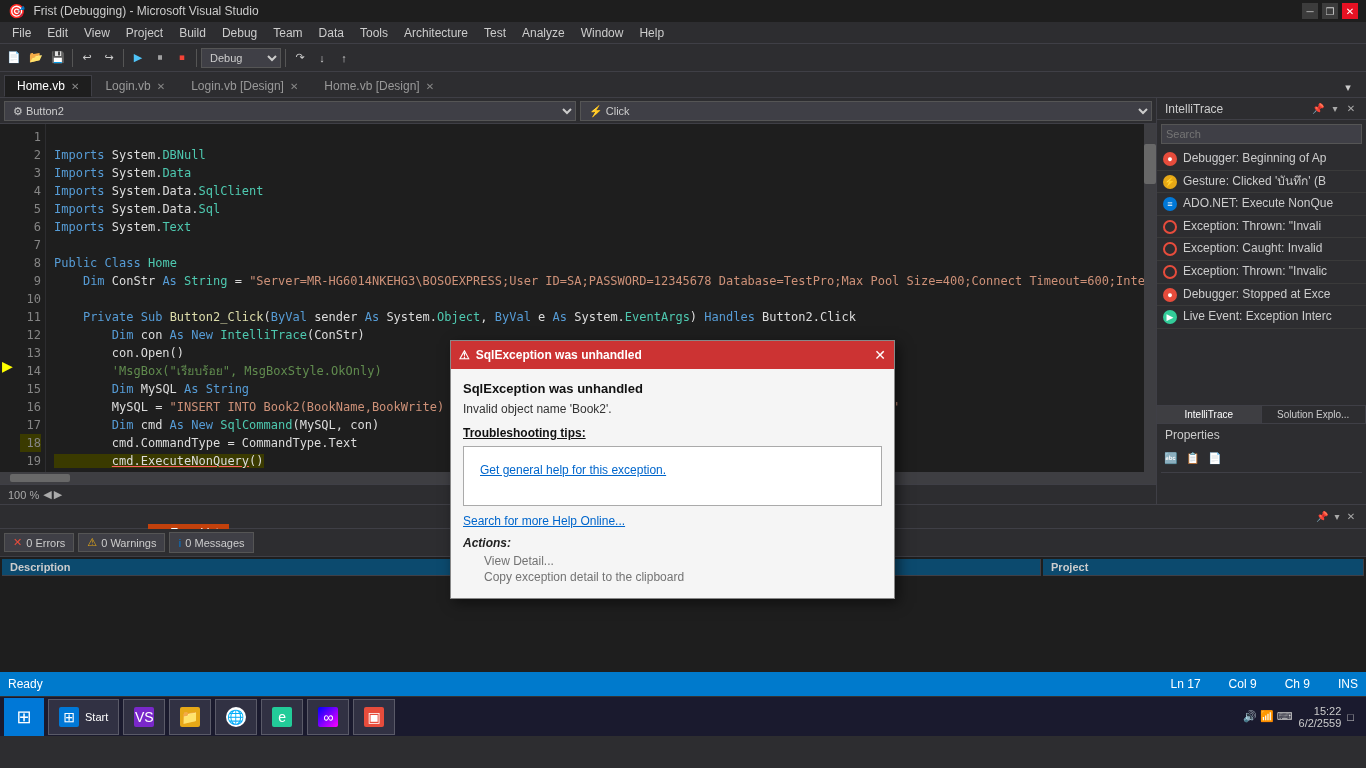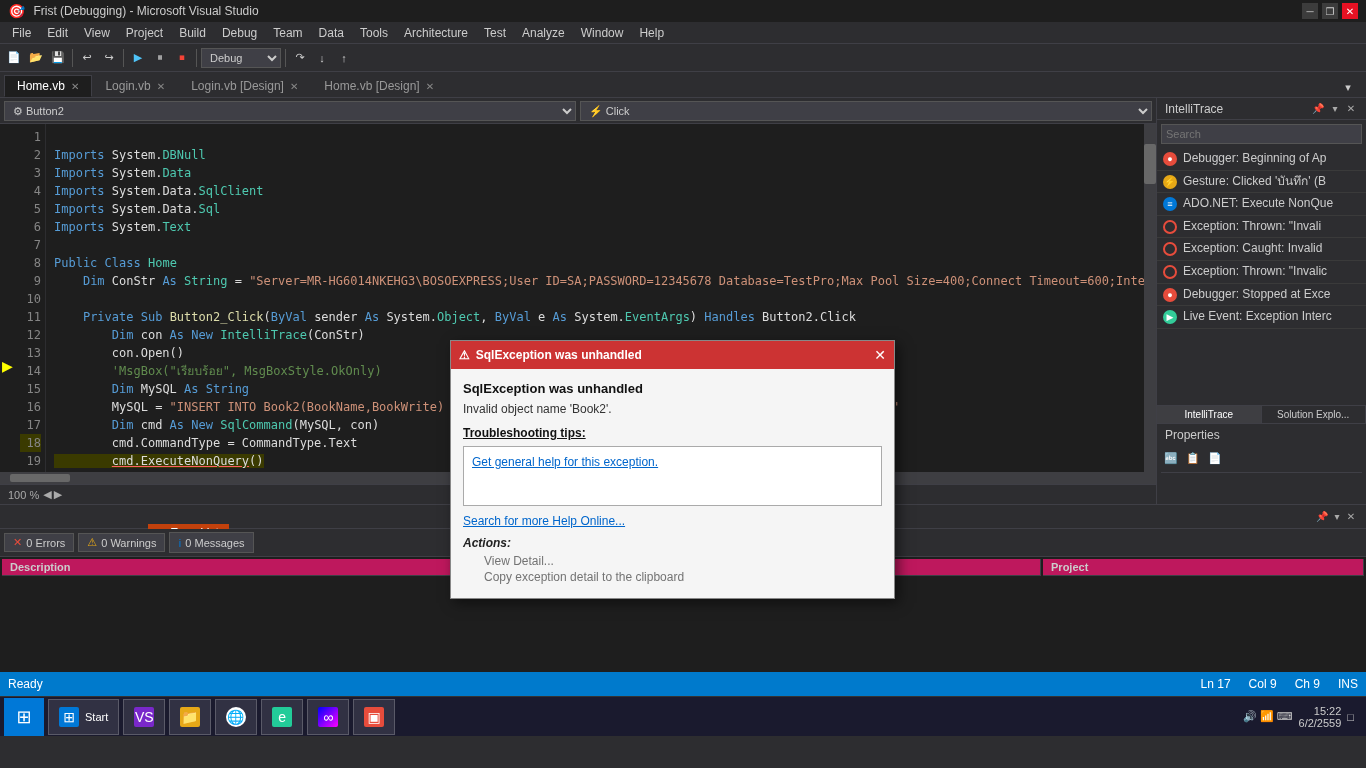--- a/index.html
+++ b/index.html
@@ -70,41 +70,41 @@
     .panel-tab.active { background: #3e3e42; color: white; }
 
     
     .status-bar { background: #007acc; height: 24px; display: flex; align-items: center; padding: 0 8px; color: white; font-size: 12px; gap: 20px; justify-content: space-between; }
     .bottom-tabs { background: #2d2d30; height: 24px; display: flex; align-items: center; padding: 0 4px; border-bottom: 1px solid #3f3f46; gap: 4px; }
     .bottom-tab { padding: 2px 10px; font-size: 12px; cursor: pointer; color: #ccc; margin-top: 35px; }
     .bottom-tab.active { background: #c2410c; color: white; border-bottom: 2px solid #007acc; }
     .error-toolbar { background: #2d2d30; height: 28px; display: flex; align-items: center; padding: 0 4px; gap: 4px; border-bottom: 1px solid #3f3f46; }
     .error-btn { background: #3f3f46; border: 1px solid #555; color: #ccc; font-size: 11px; padding: 2px 8px; cursor: pointer; display: flex; align-items: center; gap: 4px; }
     .error-table { width: 100%; }
-    .error-table th { background: #be185d; color: #ccc; font-size: 11px; padding: 2px 8px; text-align: left; border-bottom: 1px solid #3f3f46; border-right: 1px solid #3f3f46; }
+    .error-table th { background: #0c4a6e; color: #ccc; font-size: 11px; padding: 2px 8px; text-align: left; border-bottom: 1px solid #3f3f46; border-right: 1px solid #3f3f46; }
 
     
     .taskbar { background: #1a1a2e; height: 40px; display: flex; align-items: center; justify-content: space-between; padding: 0 4px; border-top: 1px solid #333; }
     .taskbar-left { display: flex; align-items: center; gap: 4px; }
     .win-btn { width: 40px; height: 38px; background: #0078d7; border: none; color: white; font-size: 18px; cursor: pointer; display: flex; align-items: center; justify-content: center; }
     .taskbar-item { height: 36px; padding: 0 10px; display: flex; align-items: center; background: rgba(255,255,255,0.1); border: 1px solid rgba(255,255,255,0.2); color: white; font-size: 11px; gap: 6px; cursor: pointer; }
     .taskbar-icon { width: 20px; height: 20px; border-radius: 2px; display: flex; align-items: center; justify-content: center; font-size: 14px; }
     .taskbar-right { display: flex; align-items: center; gap: 6px; color: #ccc; font-size: 11px; padding-right: 8px; }
 
     
     .dialog-overlay { position: fixed; top: 0; left: 0; right: 0; bottom: 0; z-index: 100; pointer-events: none; }
     .dialog { position: absolute; top: 340px; left: 450px; width: 445px; background: #f0f0f0; border: 1px solid #888; box-shadow: 4px 4px 12px rgba(0,0,0,0.5); pointer-events: all; }
     .dialog-title { background: #cc3333; color: white; height: 28px; display: flex; align-items: center; padding: 0 8px; justify-content: space-between; font-size: 12px; font-weight: bold; }
     .dialog-close { background: transparent; border: none; color: white; font-size: 14px; cursor: pointer; }
     .dialog-body { padding: 12px; background: #f5f5f5; color: #222; font-size: 12px; }
     .dialog-section-title { font-size: 13px; font-weight: bold; margin-bottom: 6px; color: #111; }
     .dialog-msg { margin-bottom: 10px; color: #333; }
     .dialog-tips-title { font-weight: bold; margin-bottom: 6px; color: #111; text-decoration: underline; }
     .dialog-link { color: #0066cc; text-decoration: underline; cursor: pointer; }
-    .dialog-scroll { border: 1px solid #aaa; background: white; height: 60px; margin-bottom: 8px; padding: 8px; overflow: hidden; }
+    .dialog-scroll { border: 1px solid #aaa; background: white; height: 60px; margin-bottom: 8px; padding: 16px; overflow: hidden; }
     .dialog-actions-title { font-weight: bold; margin-bottom: 4px; font-style: italic; }
     .dialog-action-link { color: #737373; cursor: pointer; display: block; margin-bottom: 2px; margin-left: 21px; }
   </style>
 </head>
 <body>
 
 <div class="title-bar">
   <div style="display:flex;align-items:center;gap:8px;">
     <span style="font-size:14px;">🎯</span>
     <span>Frist (Debugging) - Microsoft Visual Studio</span>
@@ -355,21 +355,21 @@
           <th>Project</th>
         </tr>
       </thead>
       <tbody></tbody>
     </table>
   </div>
 </div>
 
 <div class="status-bar">
   <span>Ready</span>
-  <div style="display:flex;gap:18px;">
+  <div style="display:flex;gap:28px;">
     <span>Ln 17</span>
     <span>Col 9</span>
     <span>Ch 9</span>
     <span>INS</span>
   </div>
 </div>
 
 <div class="taskbar">
   <div class="taskbar-left">
     <button class="win-btn">⊞</button>

